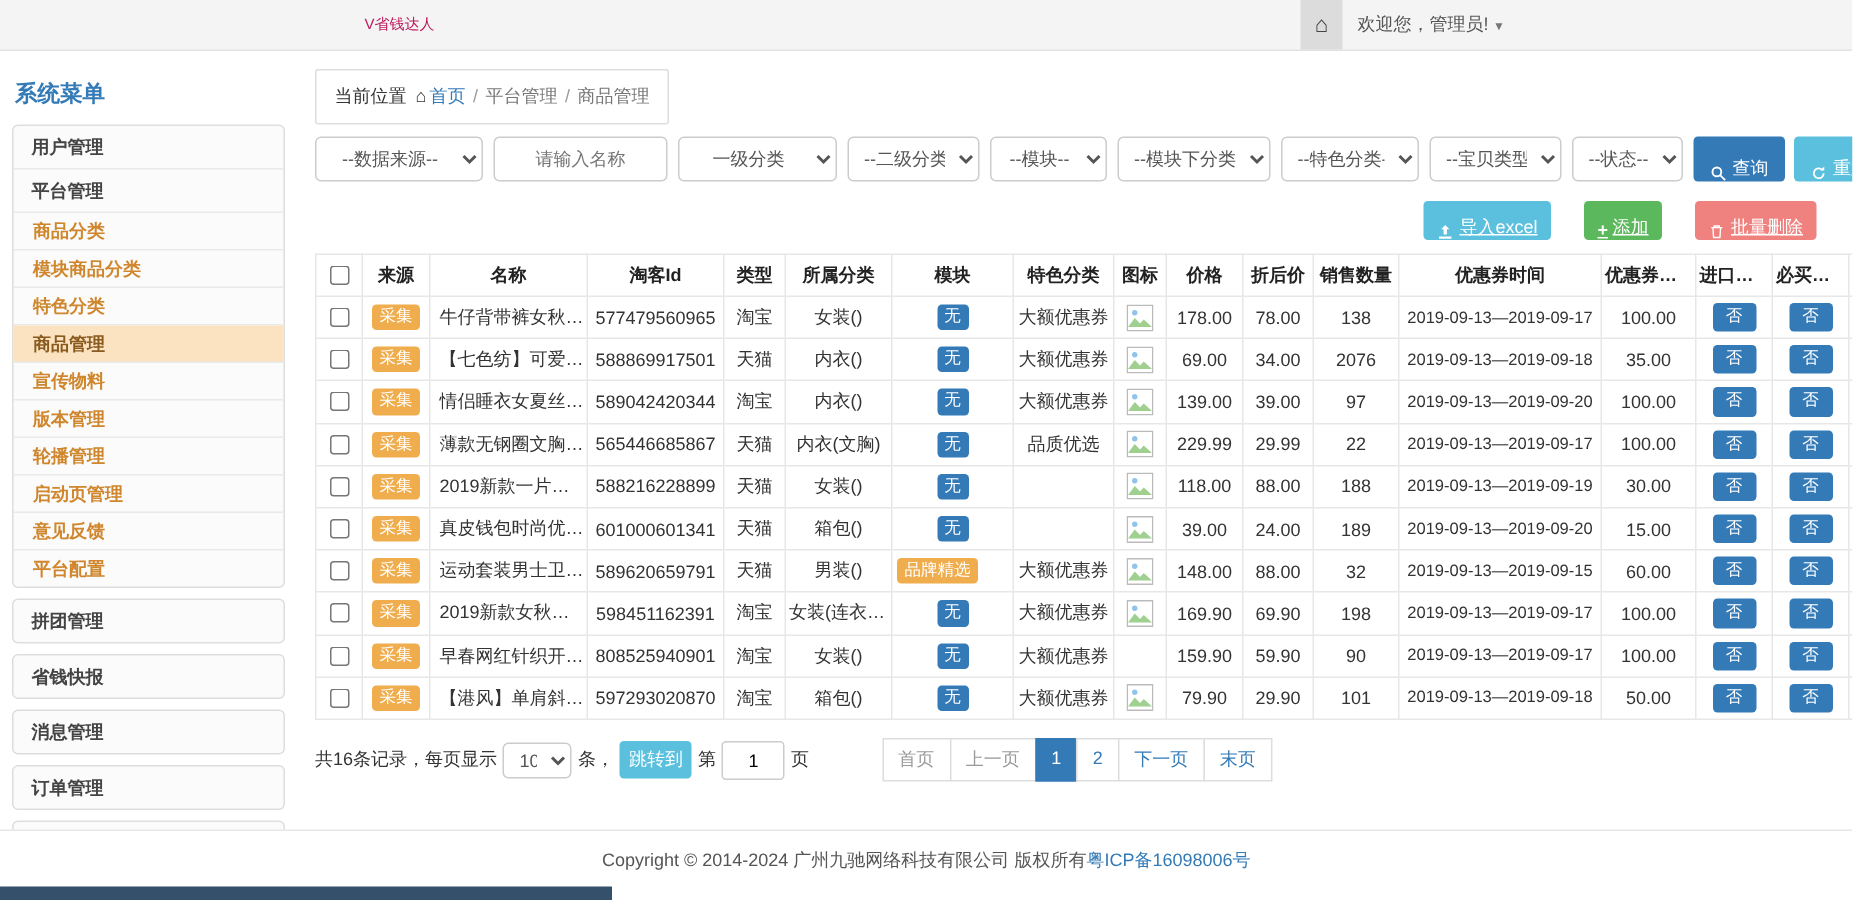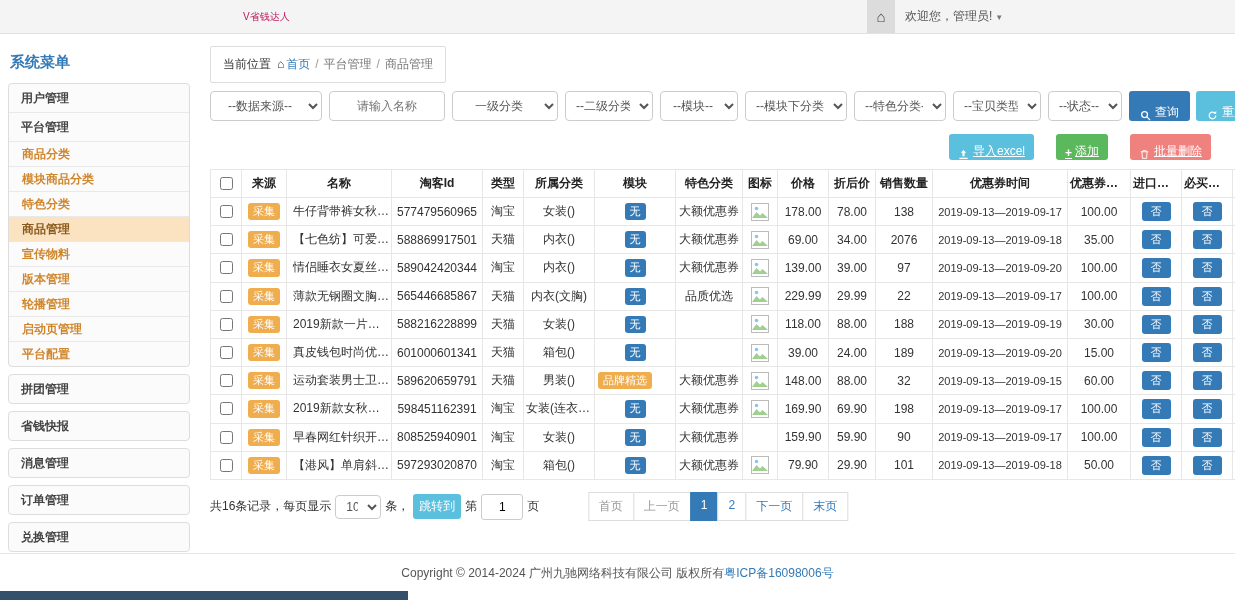--- a/index.html
+++ b/index.html
@@ -87,20 +87,21 @@
           <div class="sb-item main">用户管理</div>
           <div class="sb-item main">平台管理</div>
           <div class="sb-item sub" style="color: rgb(208, 134, 44);">商品分类</div>
           <div class="sb-item sub" style="color: rgb(208, 134, 44);">模块商品分类</div>
           <div class="sb-item sub" style="color: rgb(208, 134, 44);">特色分类</div>
           <div class="sb-item sub" style="color: rgb(138, 90, 30); background: rgb(251, 227, 193);">商品管理</div>
           <div class="sb-item sub" style="color: rgb(208, 134, 44);">宣传物料</div>
           <div class="sb-item sub" style="color: rgb(208, 134, 44);">版本管理</div>
           <div class="sb-item sub" style="color: rgb(208, 134, 44);">轮播管理</div>
           <div class="sb-item sub" style="color: rgb(208, 134, 44);">启动页管理</div>
+          <div class="sb-item sub" style="color: rgb(208, 134, 44);">意见反馈</div>
           <div class="sb-item sub" style="color: rgb(208, 134, 44);">平台配置</div>
         </div>
         <div class="sb-panel">
           <div class="sb-item main">拼团管理</div>
         </div>
         <div class="sb-panel">
           <div class="sb-item main">省钱快报</div>
         </div>
         <div class="sb-panel">
           <div class="sb-item main">消息管理</div>

